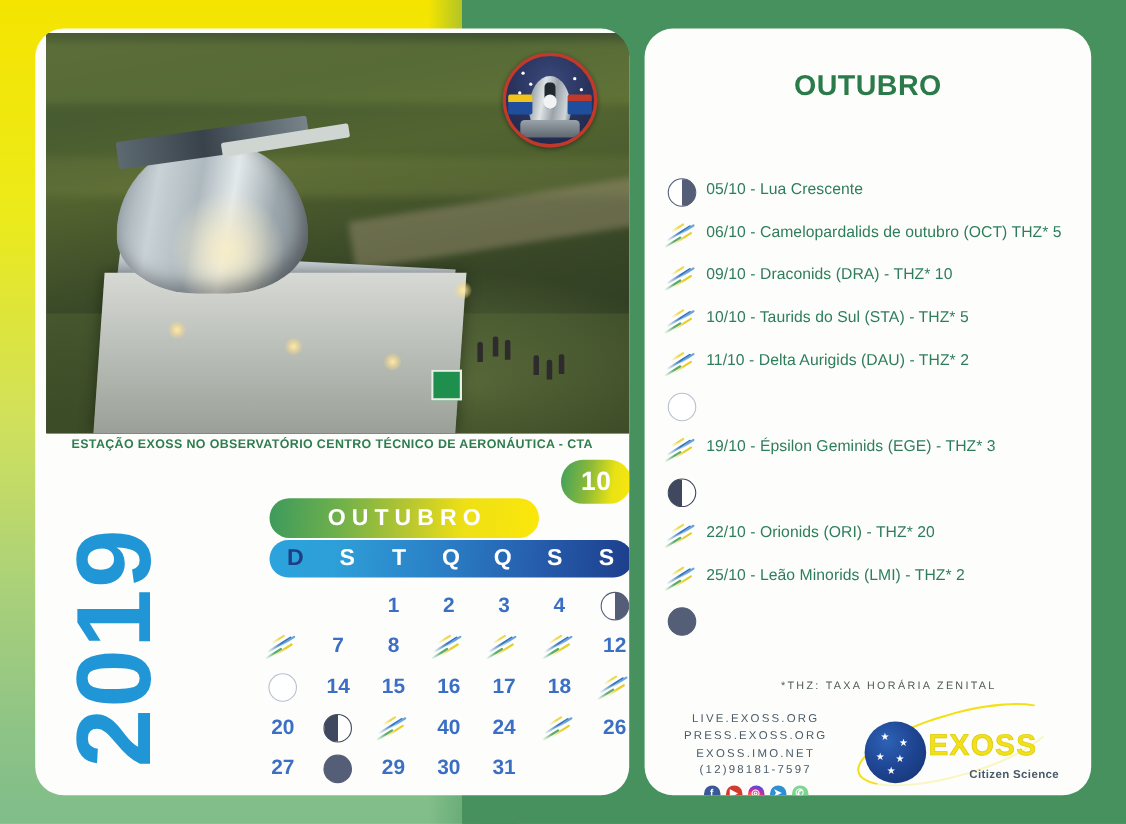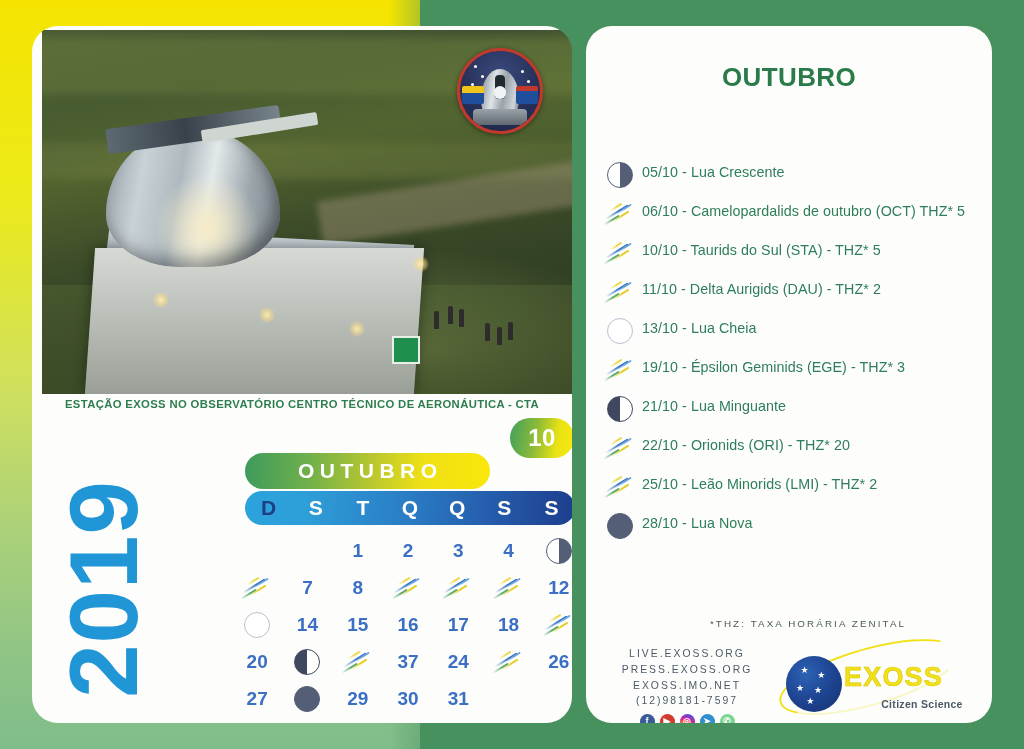--- a/index.html
+++ b/index.html
@@ -556,21 +556,21 @@
         <div class="cal-cell"><span class="moon full"></span></div>
         <div class="cal-cell">14</div>
         <div class="cal-cell">15</div>
         <div class="cal-cell">16</div>
         <div class="cal-cell">17</div>
         <div class="cal-cell">18</div>
         <div class="cal-cell"><span class="meteor"><i></i><i></i><i></i><i></i><i></i></span></div>
         <div class="cal-cell">20</div>
         <div class="cal-cell"><span class="moon minguante"></span></div>
         <div class="cal-cell"><span class="meteor"><i></i><i></i><i></i><i></i><i></i></span></div>
-        <div class="cal-cell">37</div>
+        <div class="cal-cell">40</div>
         <div class="cal-cell">24</div>
         <div class="cal-cell"><span class="meteor"><i></i><i></i><i></i><i></i><i></i></span></div>
         <div class="cal-cell">26</div>
         <div class="cal-cell">27</div>
         <div class="cal-cell"><span class="moon nova"></span></div>
         <div class="cal-cell">29</div>
         <div class="cal-cell">30</div>
         <div class="cal-cell">31</div>
         <div class="cal-cell empty"></div>
         <div class="cal-cell empty"></div>
@@ -605,57 +605,67 @@
         <div class="event-row">
           <div class="event-icon">
             <span class="meteor">
               <i></i>
               <i></i>
               <i></i>
               <i></i>
               <i></i>
             </span>
           </div>
+          <div class="event-text">09/10 - Draconids (DRA) - THZ* 10</div>
+        </div>
+        <div class="event-row">
+          <div class="event-icon">
+            <span class="meteor">
+              <i></i>
+              <i></i>
+              <i></i>
+              <i></i>
+              <i></i>
+            </span>
+          </div>
           <div class="event-text">10/10 - Taurids do Sul (STA) - THZ* 5</div>
         </div>
         <div class="event-row">
           <div class="event-icon">
             <span class="meteor">
               <i></i>
               <i></i>
               <i></i>
               <i></i>
               <i></i>
             </span>
           </div>
           <div class="event-text">11/10 - Delta Aurigids (DAU) - THZ* 2</div>
         </div>
         <div class="event-row">
           <div class="event-icon">
             <span class="moon full"></span>
           </div>
-          <div class="event-text">13/10 - Lua Cheia</div>
         </div>
         <div class="event-row">
           <div class="event-icon">
             <span class="meteor">
               <i></i>
               <i></i>
               <i></i>
               <i></i>
               <i></i>
             </span>
           </div>
           <div class="event-text">19/10 - Épsilon Geminids (EGE) - THZ* 3</div>
         </div>
         <div class="event-row">
           <div class="event-icon">
             <span class="moon minguante"></span>
           </div>
-          <div class="event-text">21/10 - Lua Minguante</div>
         </div>
         <div class="event-row">
           <div class="event-icon">
             <span class="meteor">
               <i></i>
               <i></i>
               <i></i>
               <i></i>
               <i></i>
             </span>
@@ -671,21 +681,20 @@
               <i></i>
               <i></i>
             </span>
           </div>
           <div class="event-text">25/10 - Leão Minorids (LMI) - THZ* 2</div>
         </div>
         <div class="event-row">
           <div class="event-icon">
             <span class="moon nova"></span>
           </div>
-          <div class="event-text">28/10 - Lua Nova</div>
         </div>
       </div>
 
     <div class="thz-note">*THZ: TAXA HORÁRIA ZENITAL</div>
 
     <div class="footer">
       <div class="contact">
         <div class="cline">LIVE.EXOSS.ORG</div>
         <div class="cline">PRESS.EXOSS.ORG</div>
         <div class="cline">EXOSS.IMO.NET</div>

